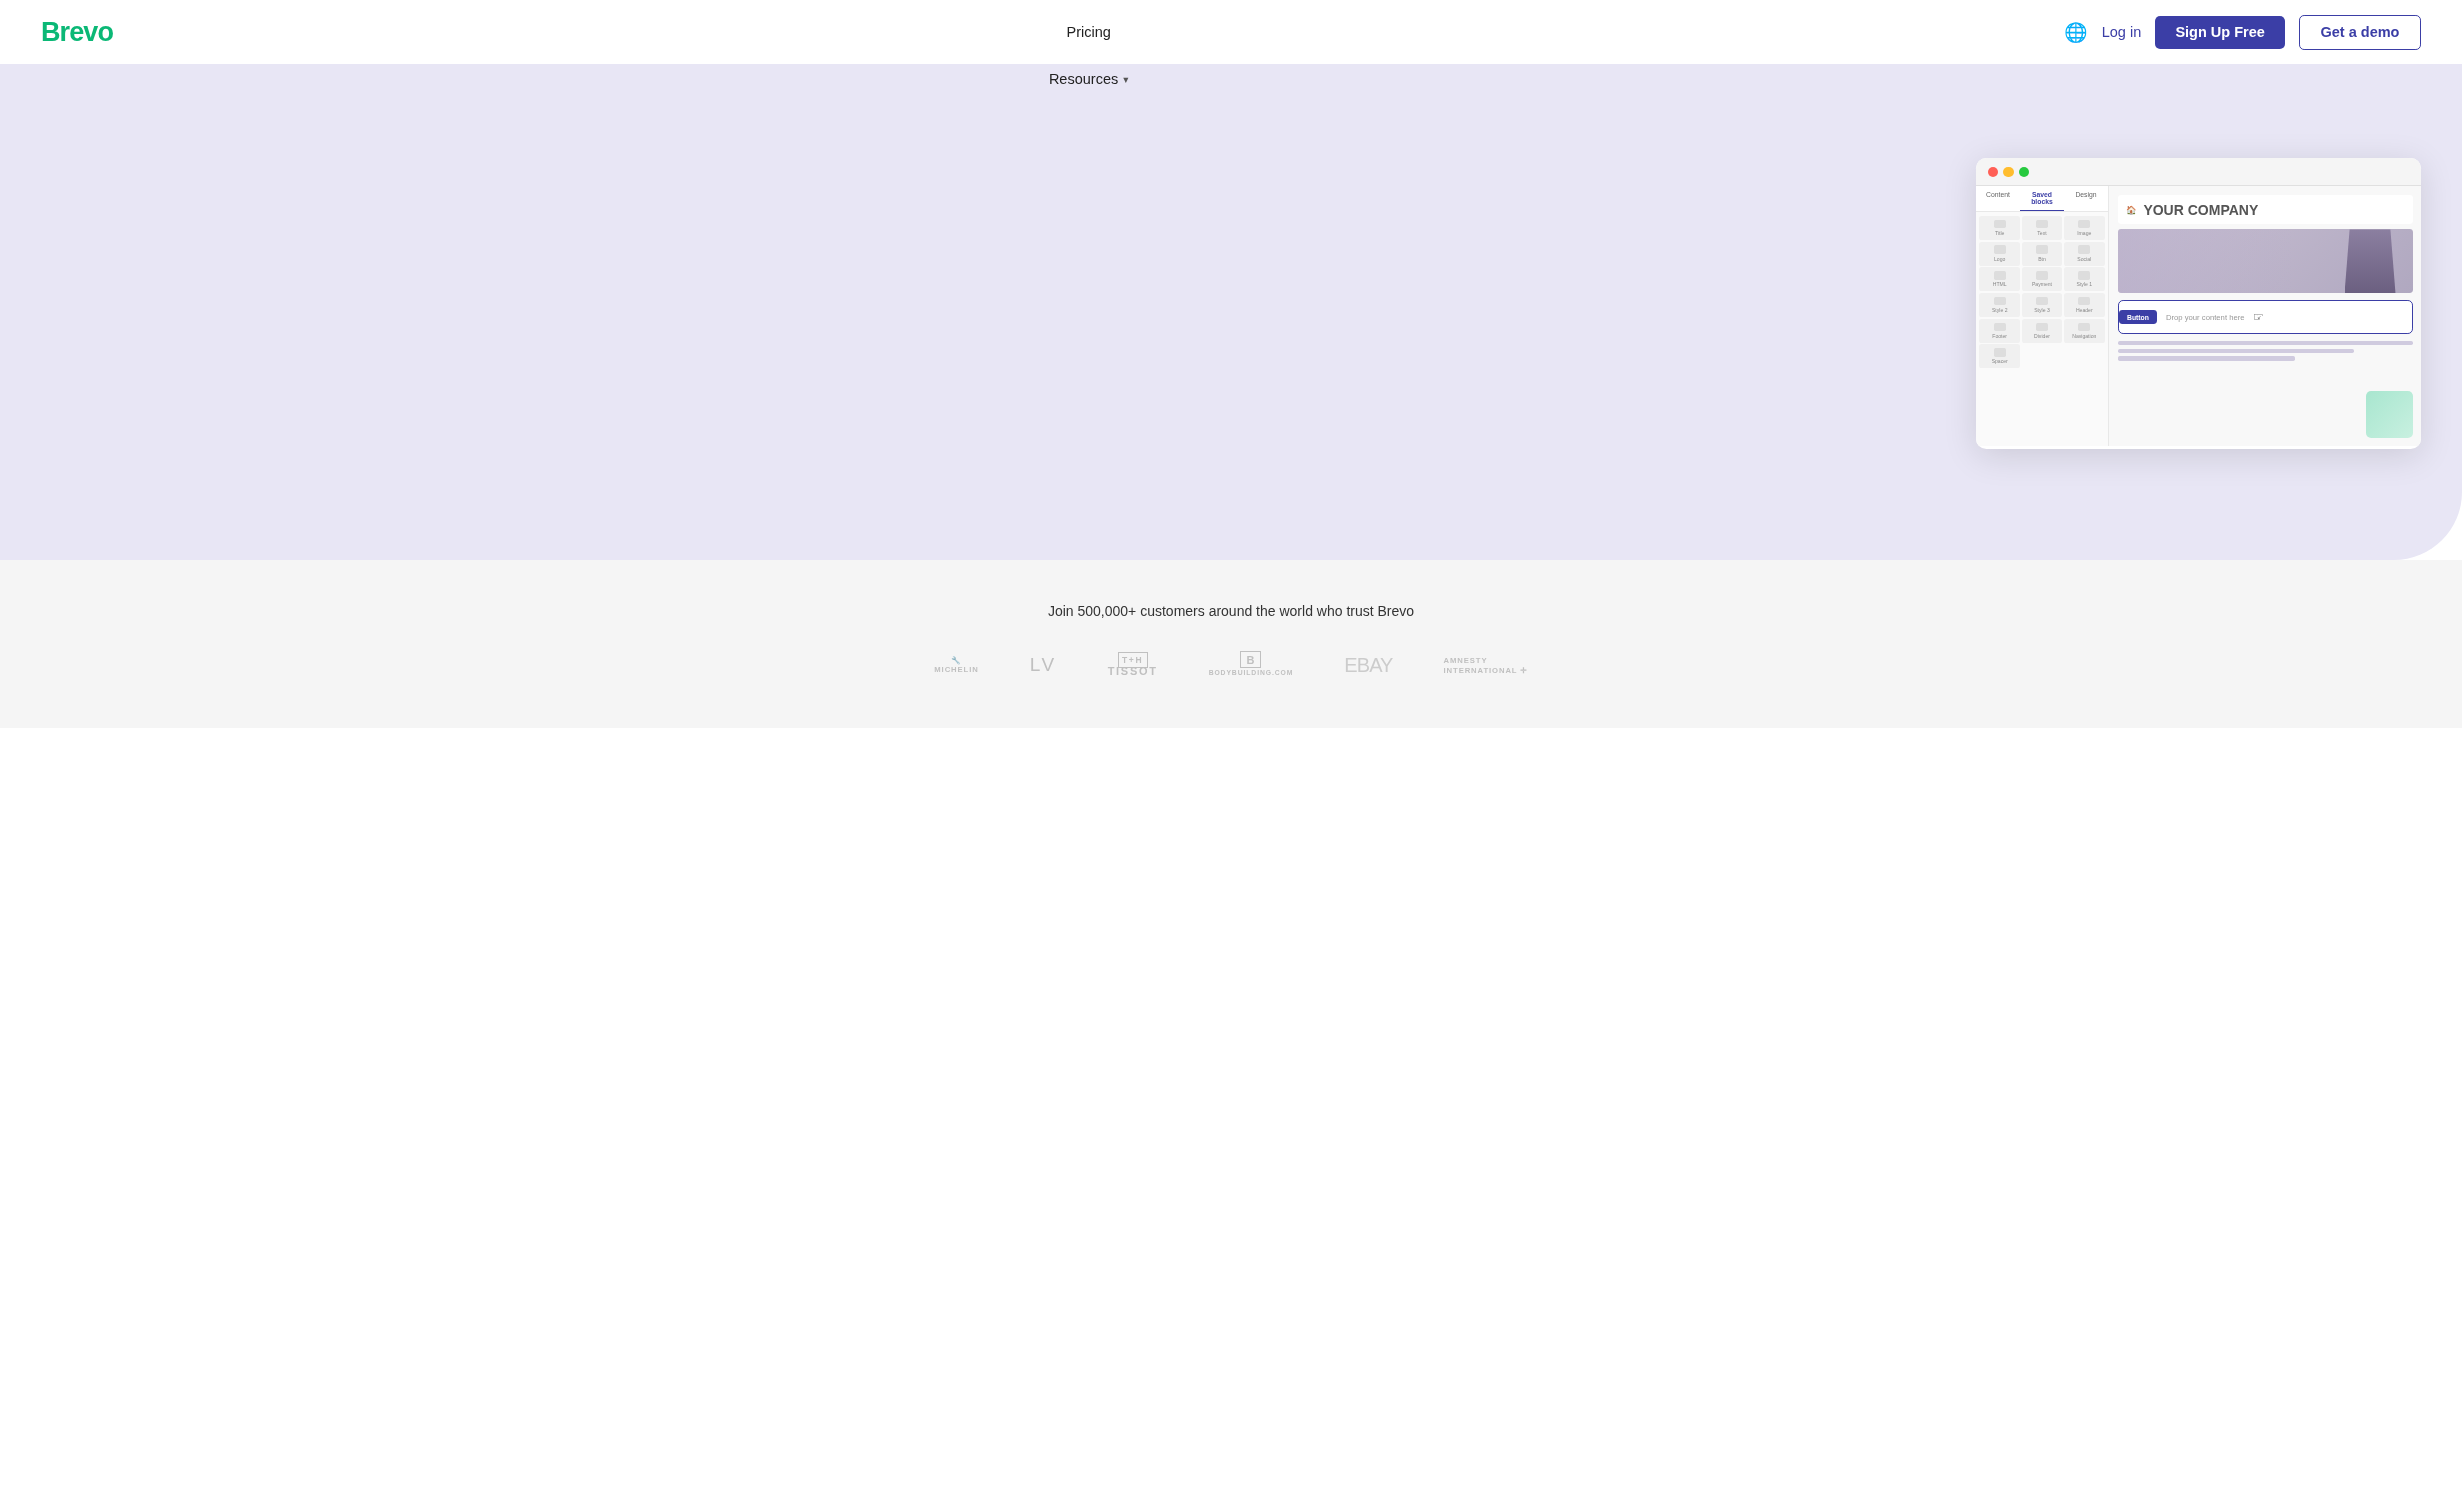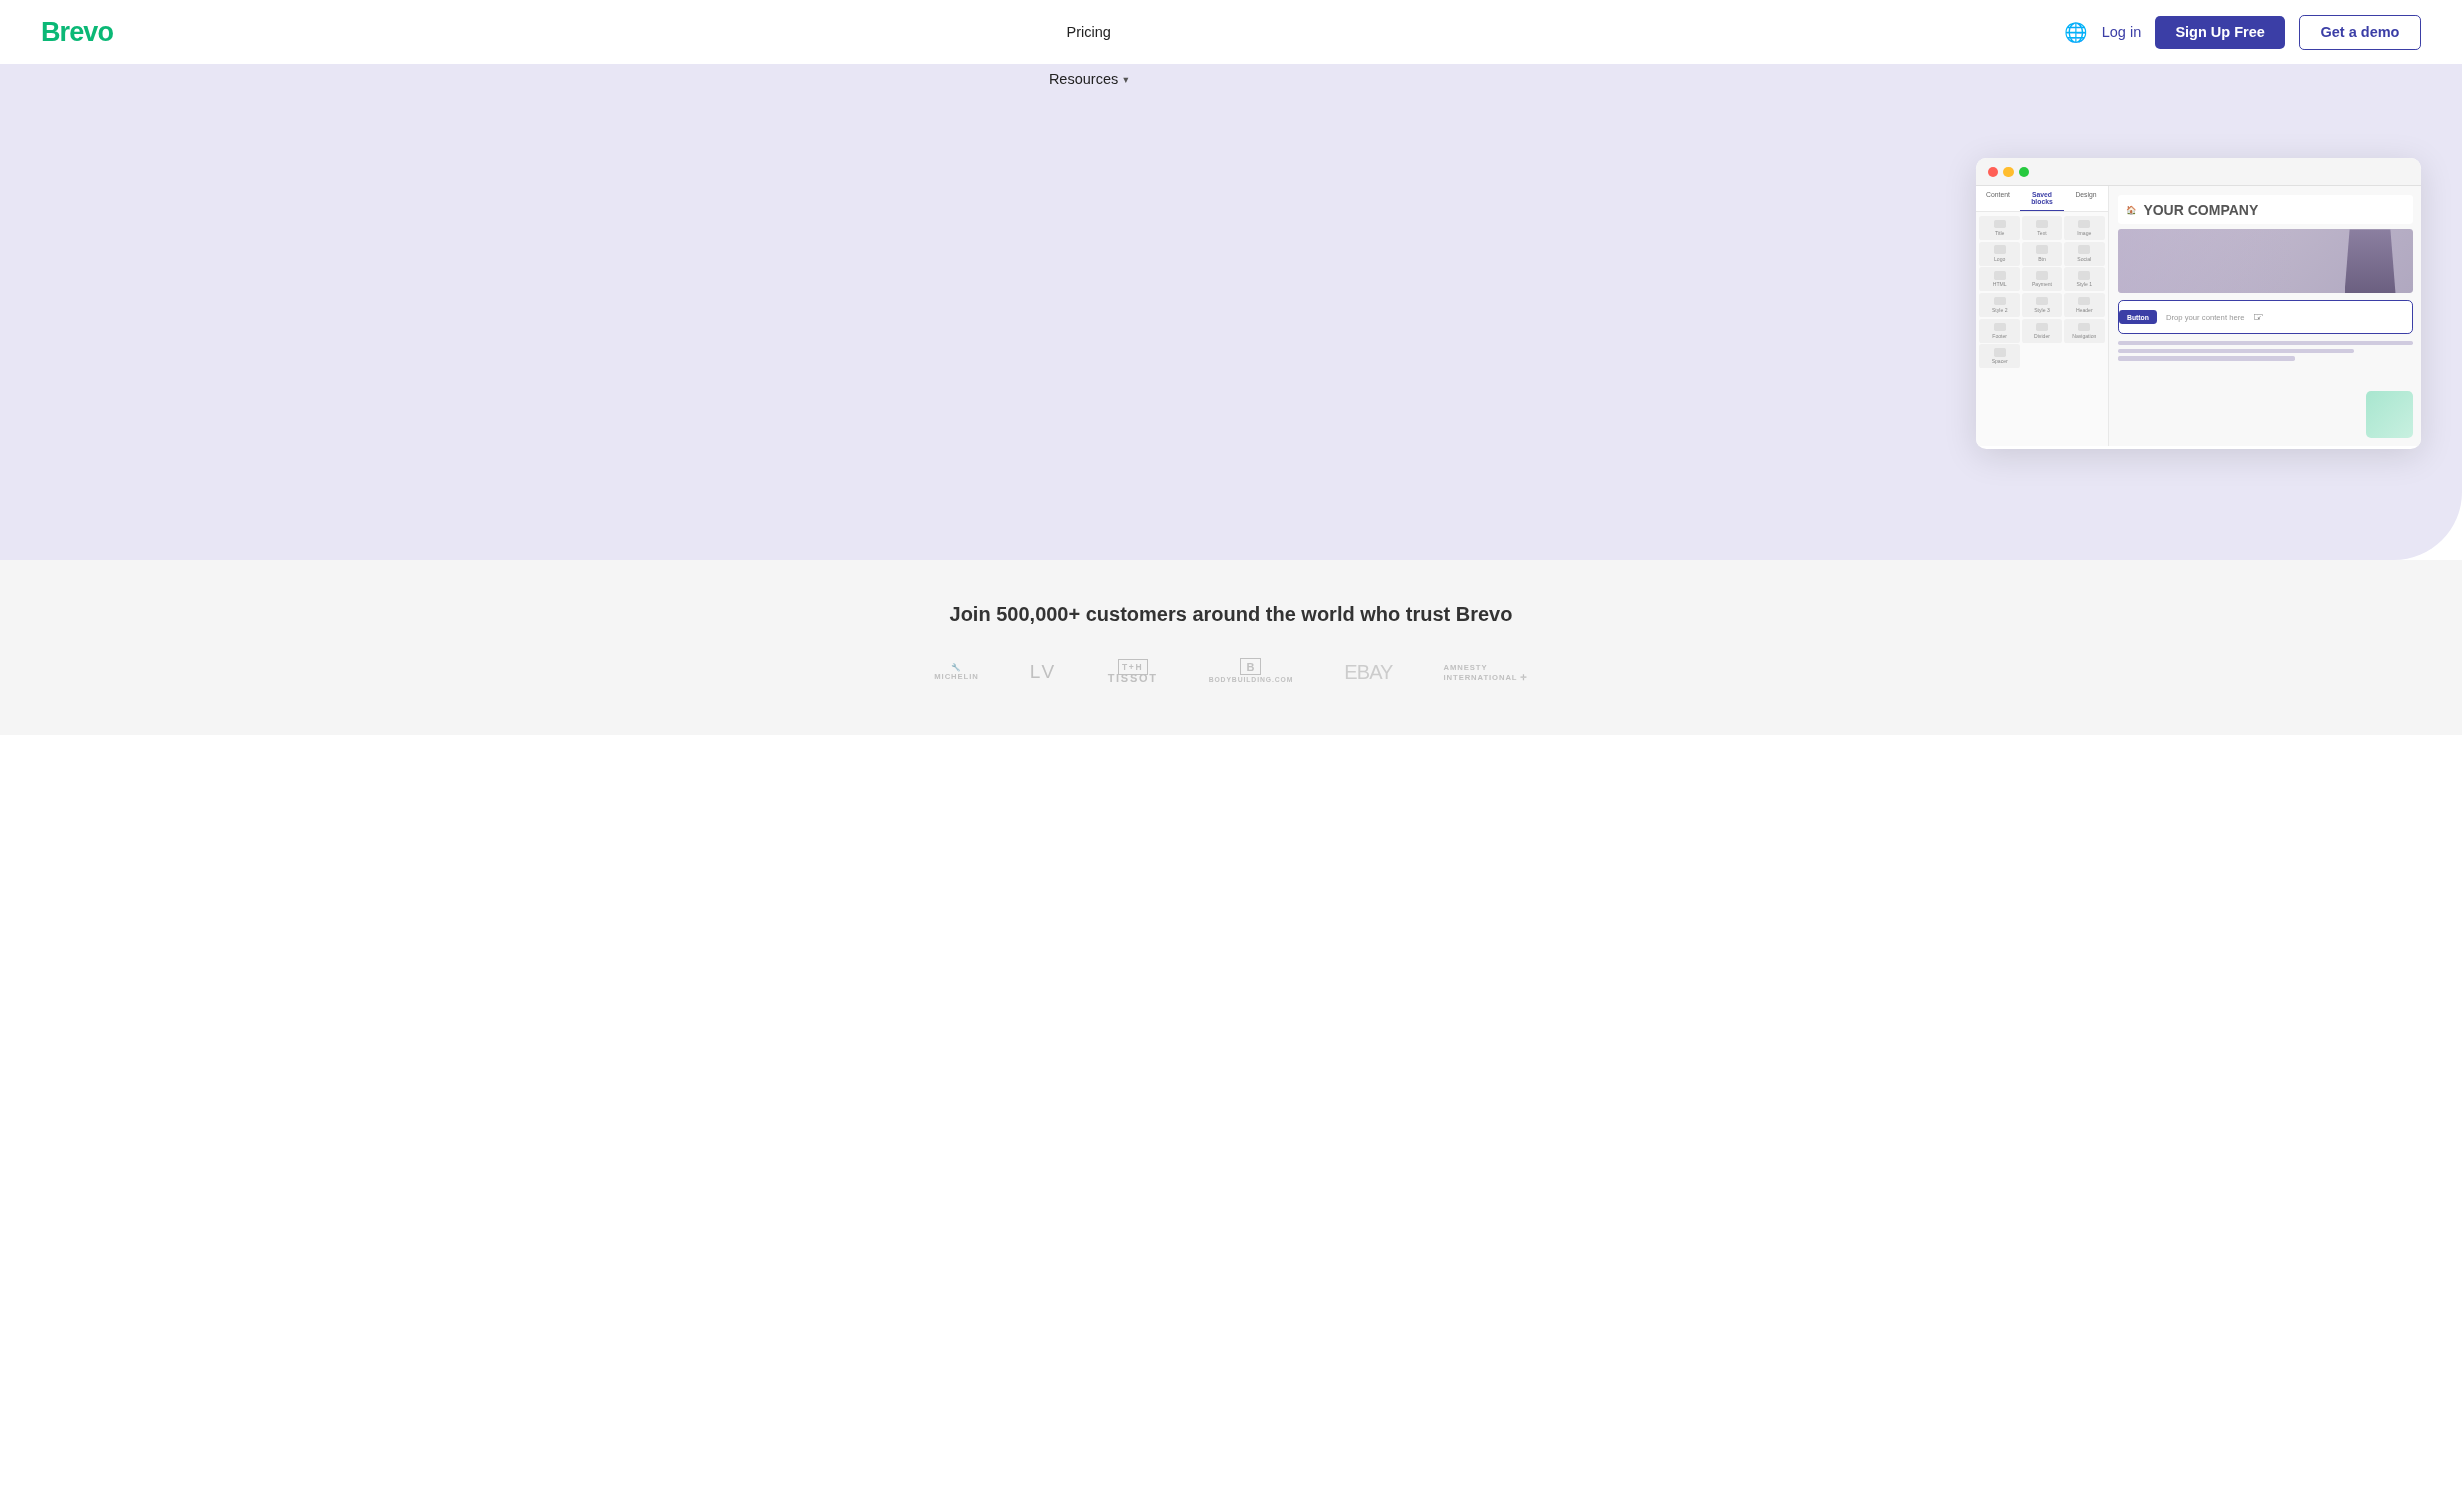--- a/index.html
+++ b/index.html
@@ -157,21 +157,21 @@
       width: 47px; height: 47px;
       background: linear-gradient(135deg, #a8e6cf 0%, #c8f0e0 100%);
       border-radius: 5.1px; overflow: hidden;
     }
 
     
     .logos-section {
       background: #f5f5f5; padding: 43px 41px 51px;
       text-align: center;
     }
-    .logos-title { font-size: 20px; color: #333; margin-bottom: 34px; font-weight: 700; }
+    .logos-title { font-size: 14px; color: #333; margin-bottom: 34px; font-weight: 400; }
     .logos-row {
       display: flex; align-items: center; justify-content: center;
       gap: 51px; flex-wrap: wrap;
     }
     .logo-item {
       color: #aaa; font-size: 12px; font-weight: 600;
       letter-spacing: 0.9px; text-transform: uppercase;
       opacity: 0.7;
     }
     .logo-michelin { font-size: 9.4px; }

